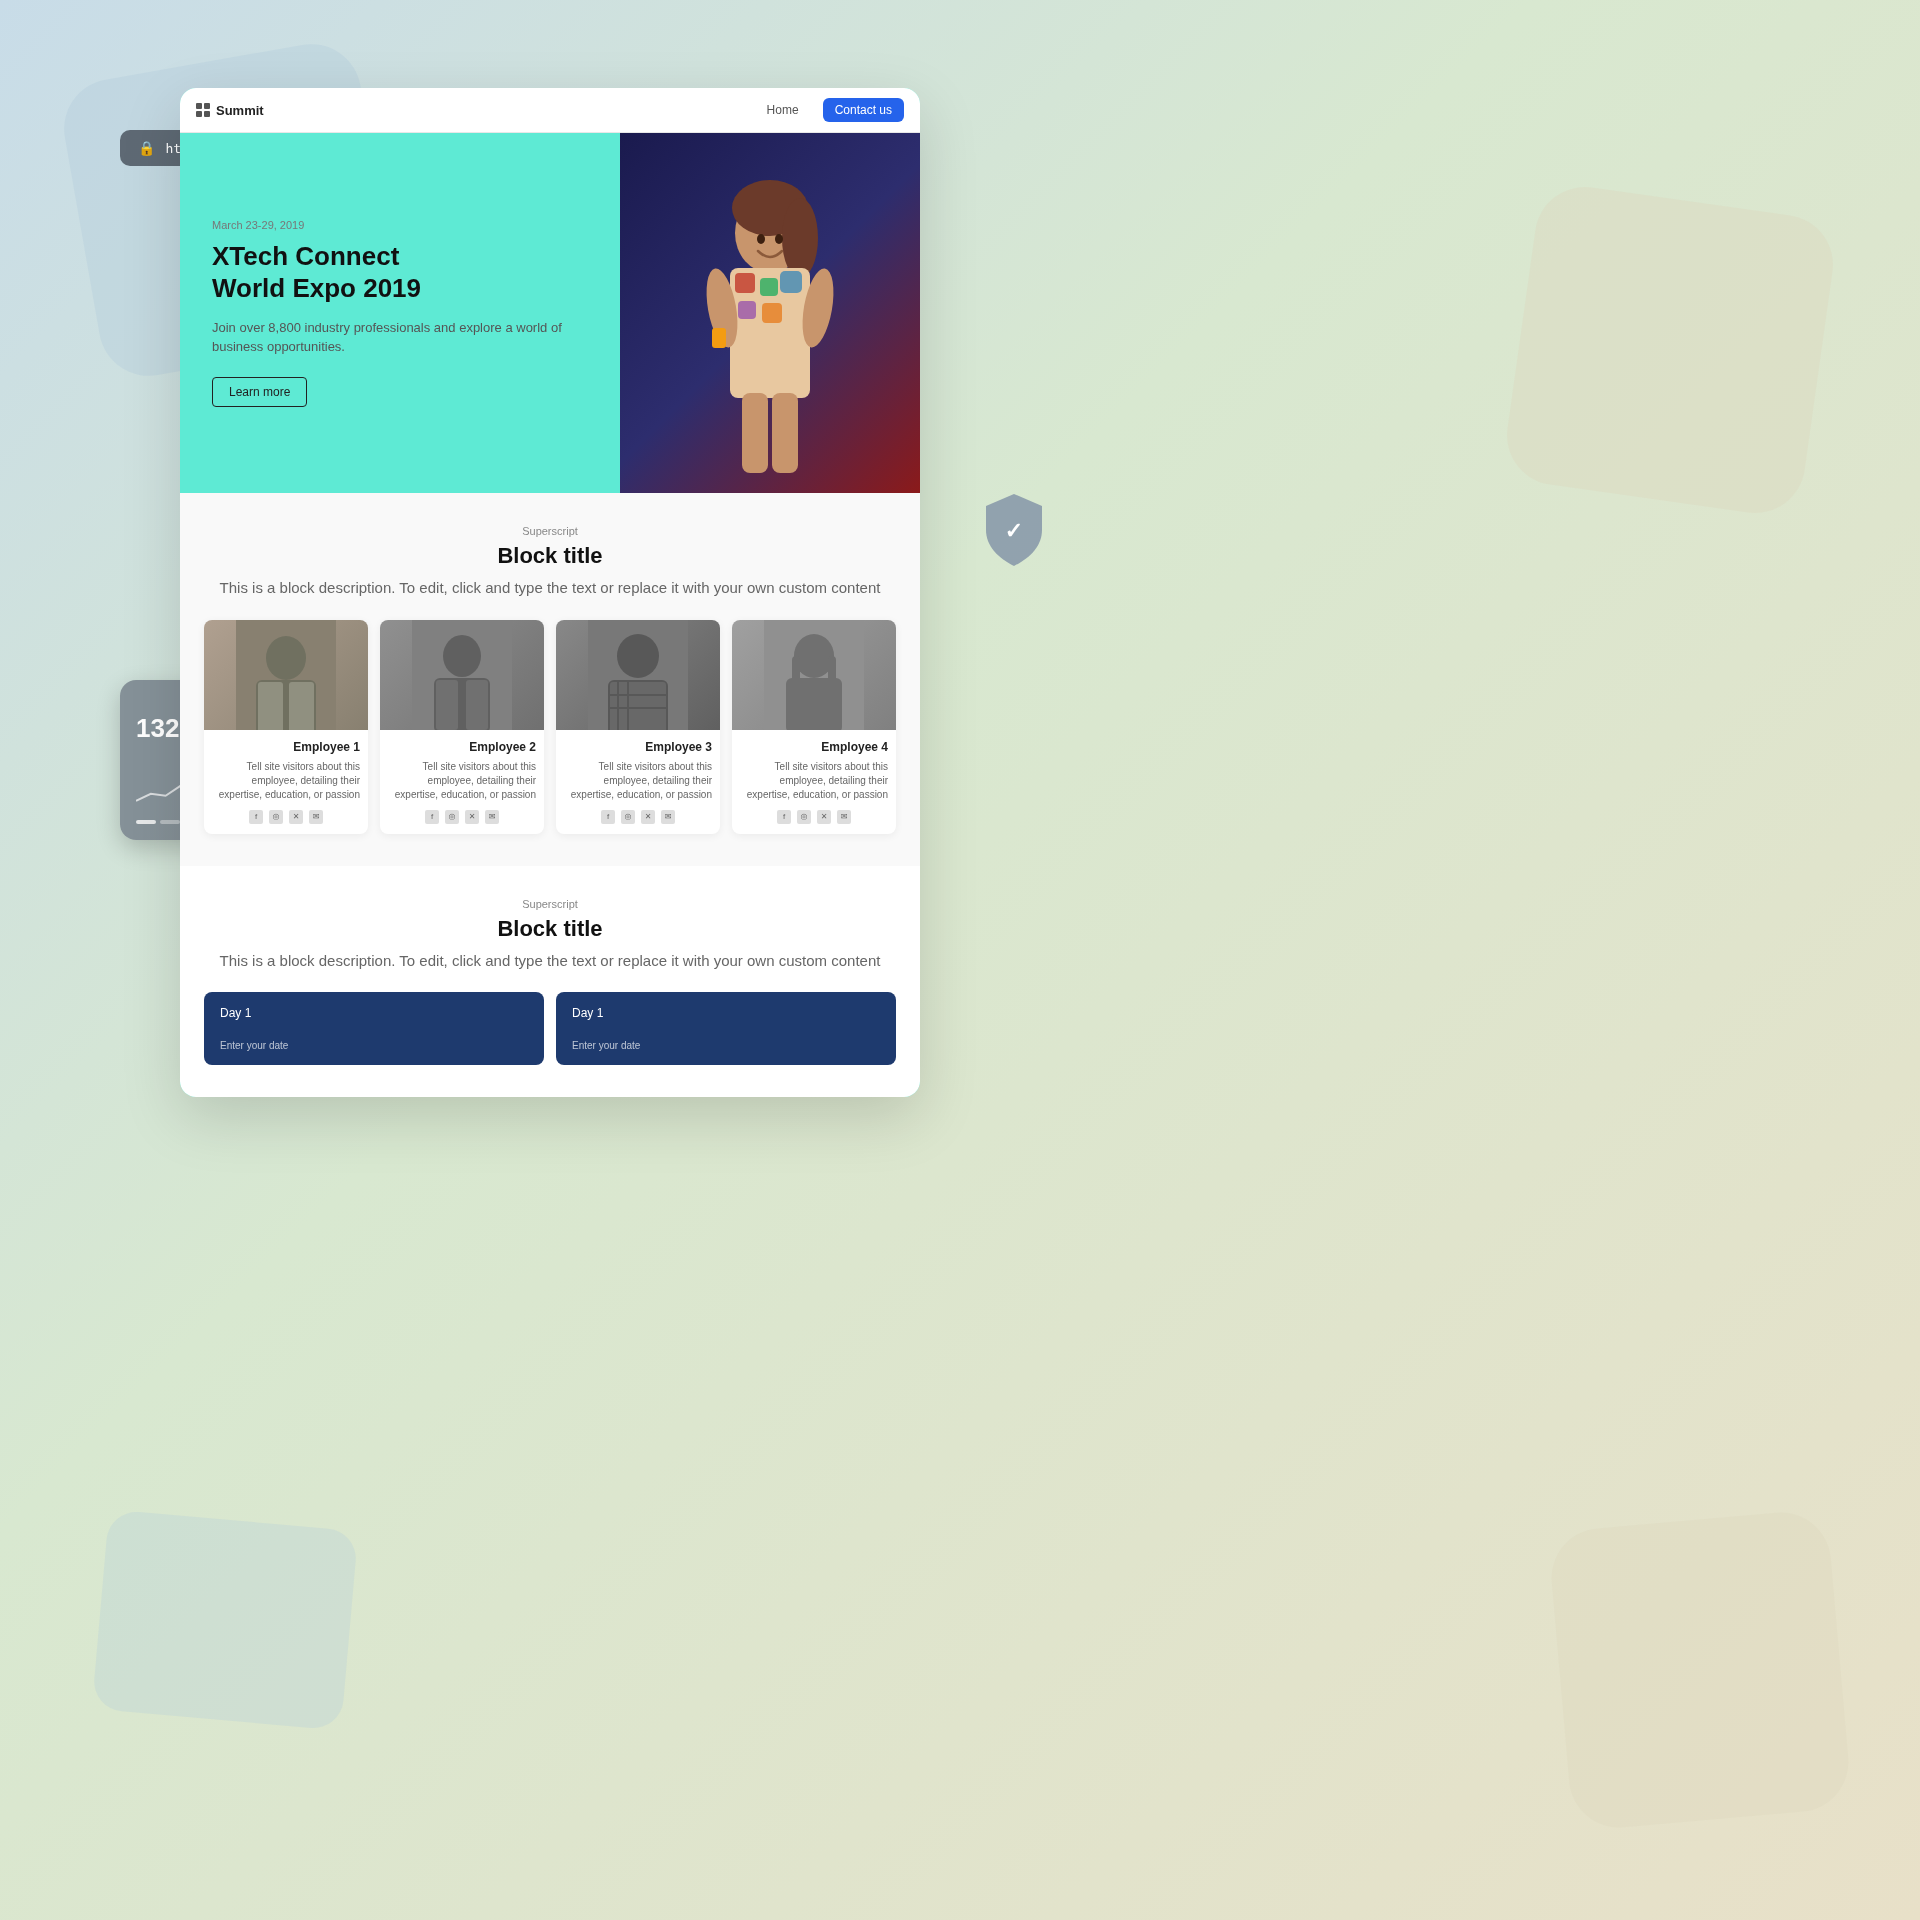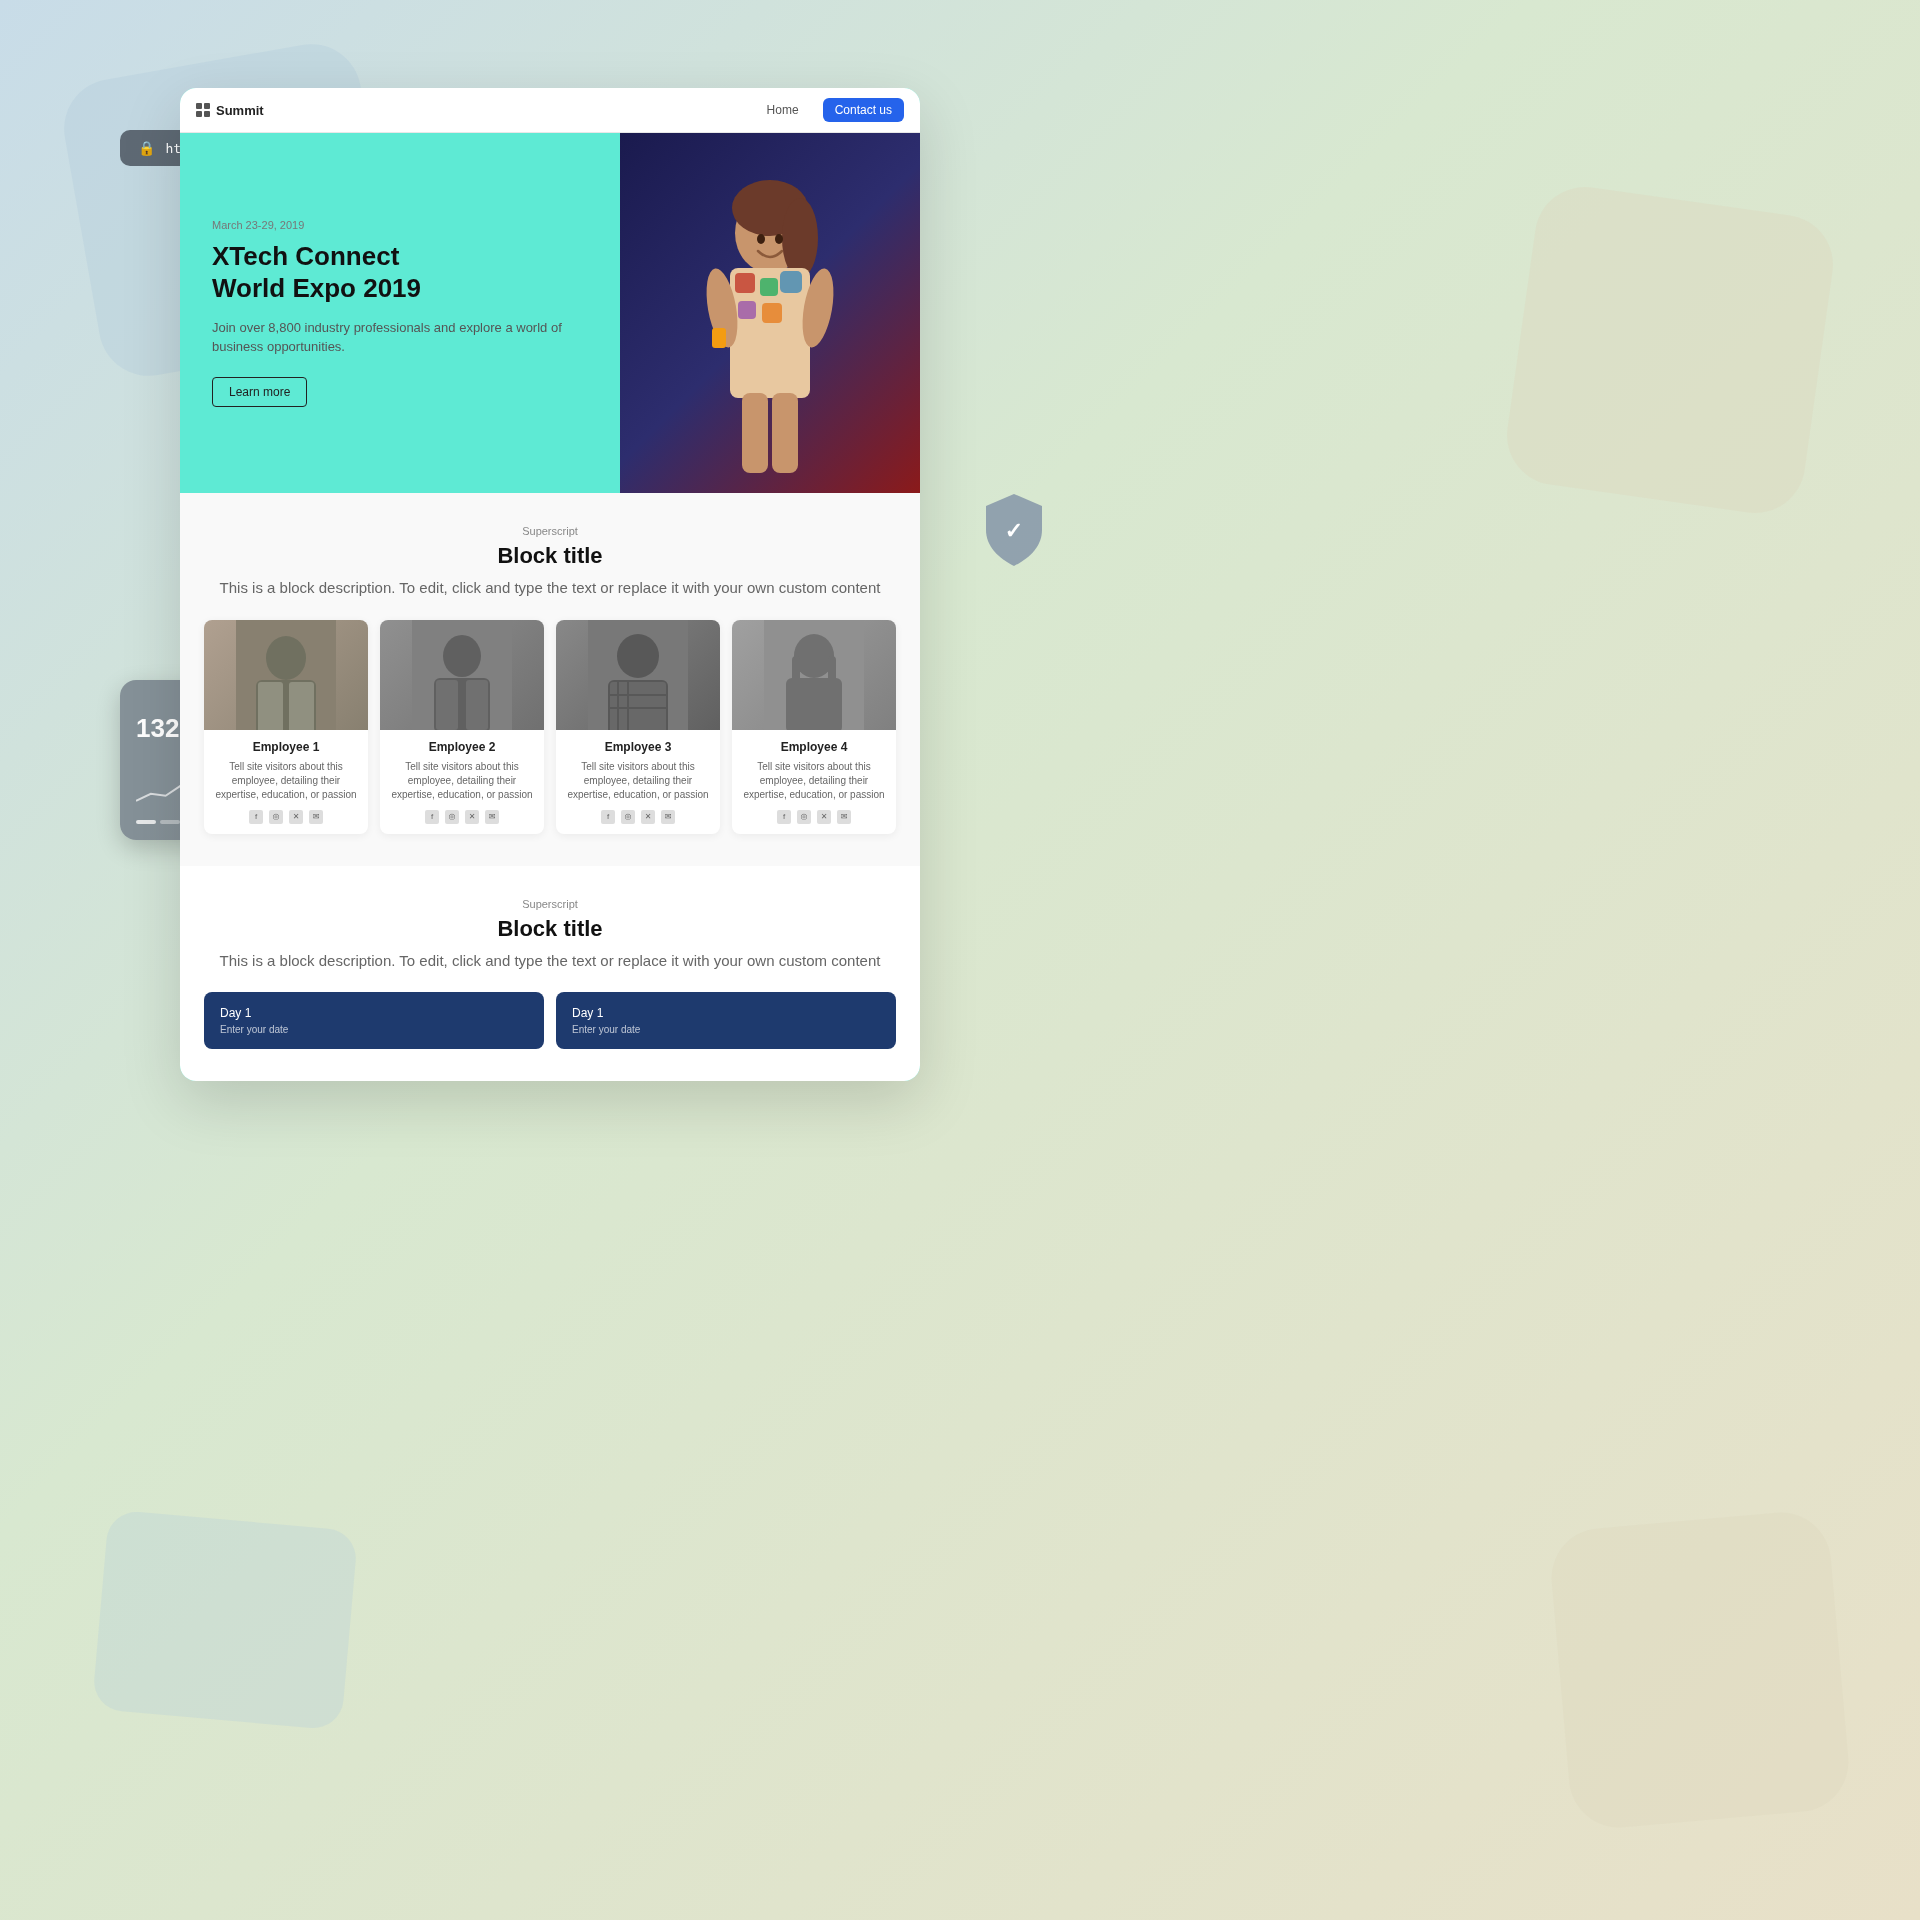--- a/index.html
+++ b/index.html
@@ -216,20 +216,21 @@
       background: #ccc;
       overflow: hidden;
     }
     .photo-1 { background: linear-gradient(135deg, #b0a090 0%, #888070 100%); }
     .photo-2 { background: linear-gradient(135deg, #909090 0%, #707070 100%); }
     .photo-3 { background: linear-gradient(135deg, #888888 0%, #606060 100%); }
     .photo-4 { background: linear-gradient(135deg, #a0a0a0 0%, #808080 100%); }
 
     .team-info {
       padding: 10px 8px;
+      text-align: right;
     }
     .team-name {
       font-size: 12px;
       font-weight: 600;
       color: #222;
       margin-bottom: 6px;
     }
     .team-bio {
       font-size: 10px;
       color: #666;
@@ -273,21 +274,21 @@
       text-align: left;
     }
     .day-label {
       font-size: 12px;
       font-weight: 400;
       color: #fff;
     }
     .day-date-hint {
       font-size: 10px;
       color: rgba(255,255,255,0.7);
-      margin-top: 4px;
+      margin-top: 20px;
     }
 
     
     .url-bar {
       position: absolute;
       top: 130px;
       left: 120px;
       background: rgba(80,90,100,0.88);
       border-radius: 10px;
       padding: 10px 18px;

